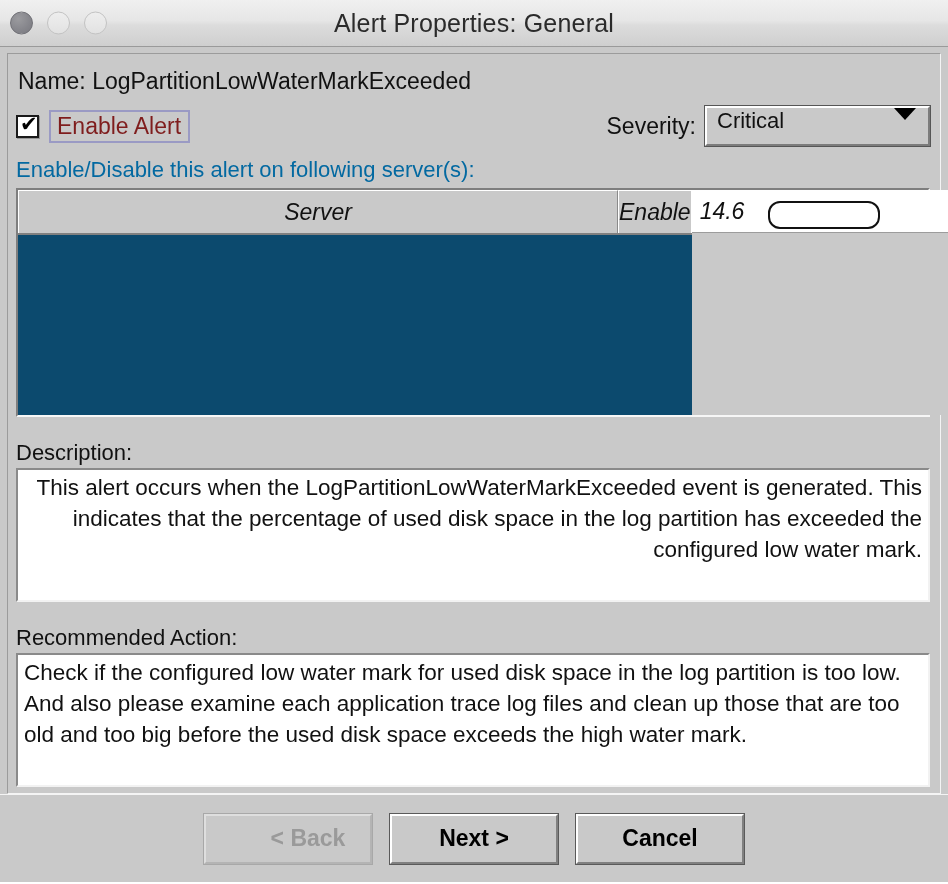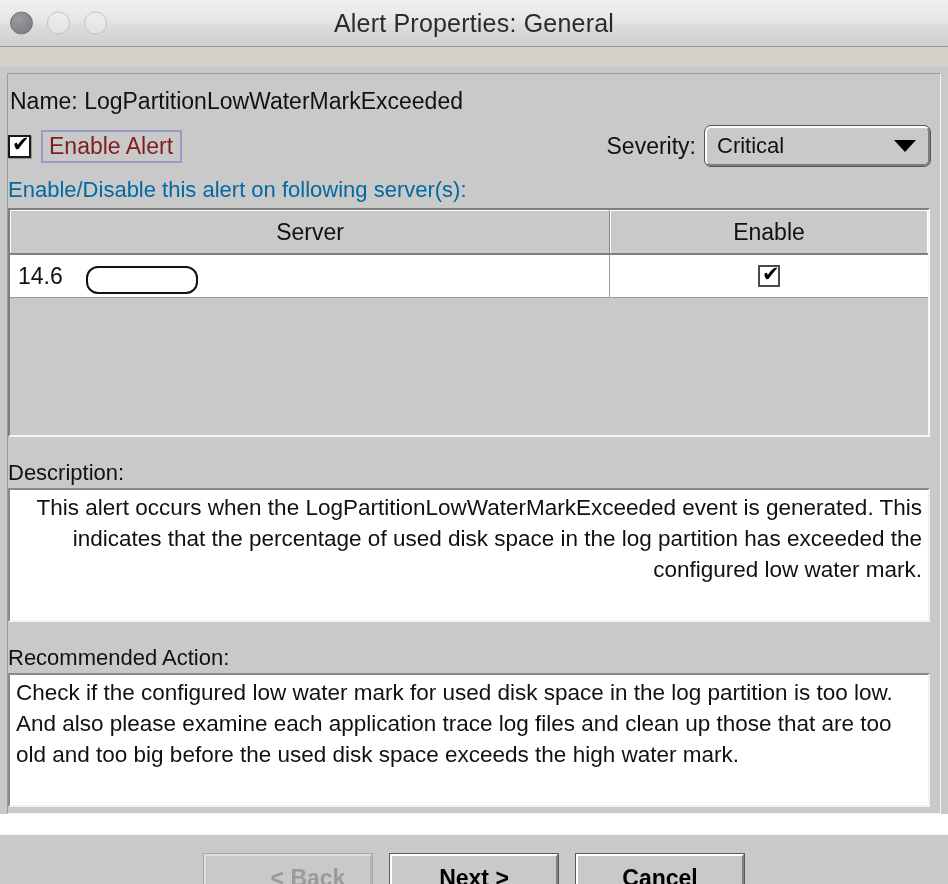--- a/index.html
+++ b/index.html
@@ -16,21 +16,20 @@
   }
 
   .window {
     position: relative;
     width: 948px;
     height: 692px;
     background: #d4d0c8;
     box-sizing: border-box;
     display: flex;
     flex-direction: column;
-    gap: 20px;
   }
 
   
   .titlebar {
     position: relative;
     height: 46px;
     flex: 0 0 46px;
     background: linear-gradient(to bottom, #f0f0f0 0%, #e6e6e6 45%, #dcdcdc 55%, #cfcfcf 100%);
     border-bottom: 1px solid #9a9a9a;
     display: flex;
@@ -77,21 +76,21 @@
     flex-direction: column;
   }
   .panel {
     flex: 1 1 auto;
     background: #c9c9c9;
     border-top: 1px solid #9b9b9b;
     border-left: 1px solid #9b9b9b;
     border-right: 1px solid #f4f4f4;
     border-bottom: 1px solid #f4f4f4;
     box-sizing: border-box;
-    padding: 8px 10px 6px 0;
+    padding: 8px 10px 6px 8px;
     display: flex;
     flex-direction: column;
   }
 
   .row-name {
     font-size: 23px;
     color: #111;
     padding: 6px 2px 2px 2px;
     white-space: nowrap;
   }
@@ -145,23 +144,21 @@
     width: 225px;
     height: 40px;
     background: #c9c9c9;
     border-top: 2px solid #ffffff;
     border-left: 2px solid #ffffff;
     border-right: 2px solid #7c7c7c;
     border-bottom: 2px solid #7c7c7c;
     outline: 1px solid #565656;
     box-sizing: border-box;
     display: flex;
-    align-items: center;
     padding: 0 10px 0 10px;
-    border-radius: 6px;
   }
   .combo-value {
     font-size: 22px;
     color: #111;
     flex: 1 1 auto;
   }
   .combo-arrow {
     width: 0;
     height: 0;
     border-left: 11px solid transparent;
@@ -180,21 +177,22 @@
   
   .table-outer {
     border-top: 2px solid #7e7e7e;
     border-left: 2px solid #7e7e7e;
     border-right: 2px solid #f6f6f6;
     border-bottom: 2px solid #f6f6f6;
     background: #0c4a6e;
     height: 229px;
     box-sizing: border-box;
     display: flex;
-    flex-direction: column;
+    flex-direction: row;
+    font-style: italic;
   }
   .table-header {
     display: flex;
     height: 43px;
     flex: 0 0 43px;
     background: #c9c9c9;
     border-bottom: 2px solid #808080;
   }
   .th {
     display: flex;

